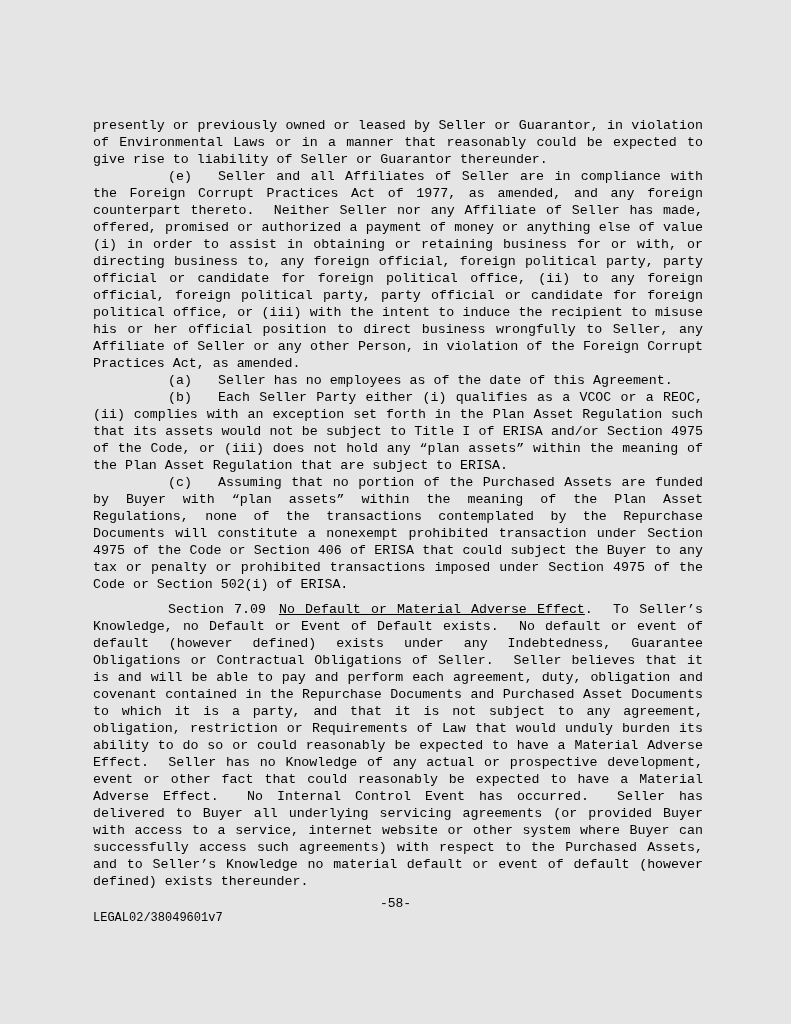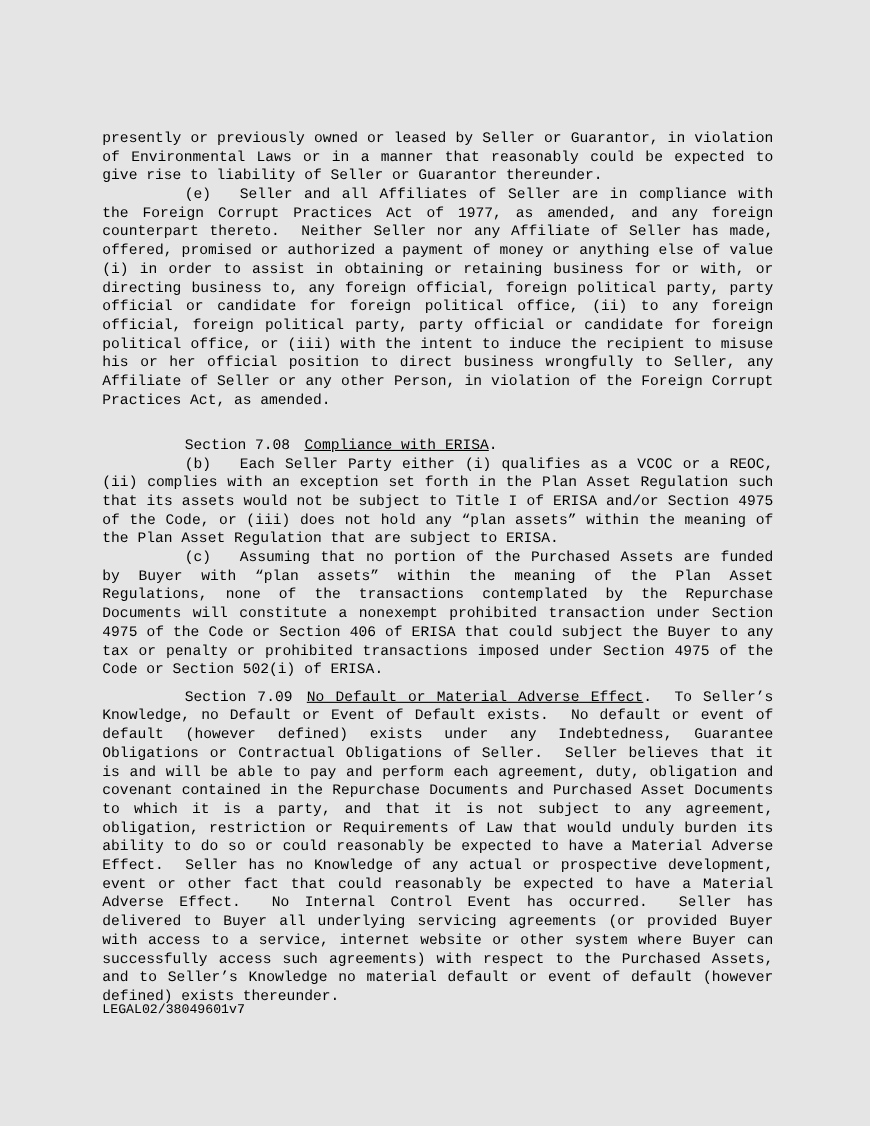--- a/index.html
+++ b/index.html
@@ -66,35 +66,36 @@
 <div class="page">
 
   <div class="content">
 
     <p class="para">presently or previously owned or leased by Seller or Guarantor, in violation of Environmental Laws or in a manner that reasonably could be expected to give rise to liability of Seller or Guarantor thereunder.</p>
 
     <p class="para indent gap">
       <span>(e)</span><span class="tab"></span><span>Seller and all Affiliates of Seller are in compliance with the Foreign Corrupt Practices Act of 1977, as amended, and any foreign counterpart thereto.&nbsp; Neither Seller nor any Affiliate of Seller has made, offered, promised or authorized a payment of money or anything else of value (i) in order to assist in obtaining or retaining business for or with, or directing business to, any foreign official, foreign political party, party official or candidate for foreign political office, (ii) to any foreign official, foreign political party, party official or candidate for foreign political office, or (iii) with the intent to induce the recipient to misuse his or her official position to direct business wrongfully to Seller, any Affiliate of Seller or any other Person, in violation of the Foreign Corrupt Practices Act, as amended.</span>
     </p>
 
-    <p class="para indent gap-lg">
-      <span>Section 7.08</span><span class="tab-sm"></span><span class="u">Compliance with ERISA</span><span>.</span>
+
+    <p class="para indent gap">
+      <span>(a)</span><span class="tab"></span><span>Seller has no employees as of the date of this Agreement.</span>
     </p>
-
 
     <p class="para indent gap">
       <span>(b)</span><span class="tab"></span><span>Each Seller Party either (i) qualifies as a VCOC or a REOC, (ii) complies with an exception set forth in the Plan Asset Regulation such that its assets would not be subject to Title I of ERISA and/or Section 4975 of the Code, or (iii) does not hold any “plan assets” within the meaning of the Plan Asset Regulation that are subject to ERISA.</span>
     </p>
 
     <p class="para indent gap">
       <span>(c)</span><span class="tab"></span><span>Assuming that no portion of the Purchased Assets are funded by Buyer with “plan assets” within the meaning of the Plan Asset Regulations, none of the transactions contemplated by the Repurchase Documents will constitute a nonexempt prohibited transaction under Section 4975 of the Code or Section 406 of ERISA that could subject the Buyer to any tax or penalty or prohibited transactions imposed under Section 4975 of the Code or Section 502(i) of ERISA.</span>
     </p>
 
     <p class="para indent gap-md">
       <span>Section 7.09</span><span class="tab-sm"></span><span class="u">No Default or Material Adverse Effect</span><span>.&nbsp; To Seller’s Knowledge, no Default or Event of Default exists.&nbsp; No default or event of default (however defined) exists under any Indebtedness, Guarantee Obligations or Contractual Obligations of Seller.&nbsp; Seller believes that it is and will be able to pay and perform each agreement, duty, obligation and covenant contained in the Repurchase Documents and Purchased Asset Documents to which it is a party, and that it is not subject to any agreement, obligation, restriction or Requirements of Law that would unduly burden its ability to do so or could reasonably be expected to have a Material Adverse Effect.&nbsp; Seller has no Knowledge of any actual or prospective development, event or other fact that could reasonably be expected to have a Material Adverse Effect.&nbsp; No Internal Control Event has occurred.&nbsp; Seller has delivered to Buyer all underlying servicing agreements (or provided Buyer with access to a service, internet website or other system where Buyer can successfully access such agreements) with respect to the Purchased Assets, and to Seller’s Knowledge no material default or event of default (however defined) exists thereunder.</span>
     </p>
 
   </div>
 
+  <div class="footer-pageno">-58-</div>
 
   <div class="footer-docid">LEGAL02/38049601v7</div>
 
 </div>
 
 </body></html>

